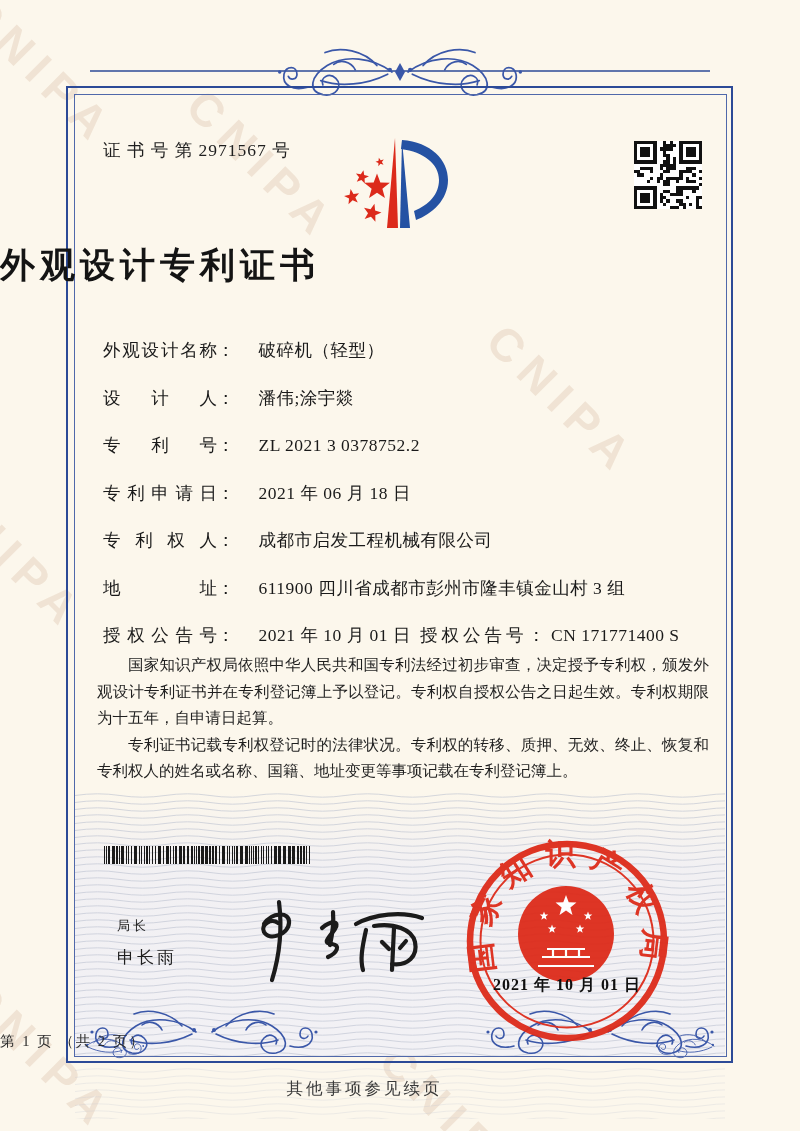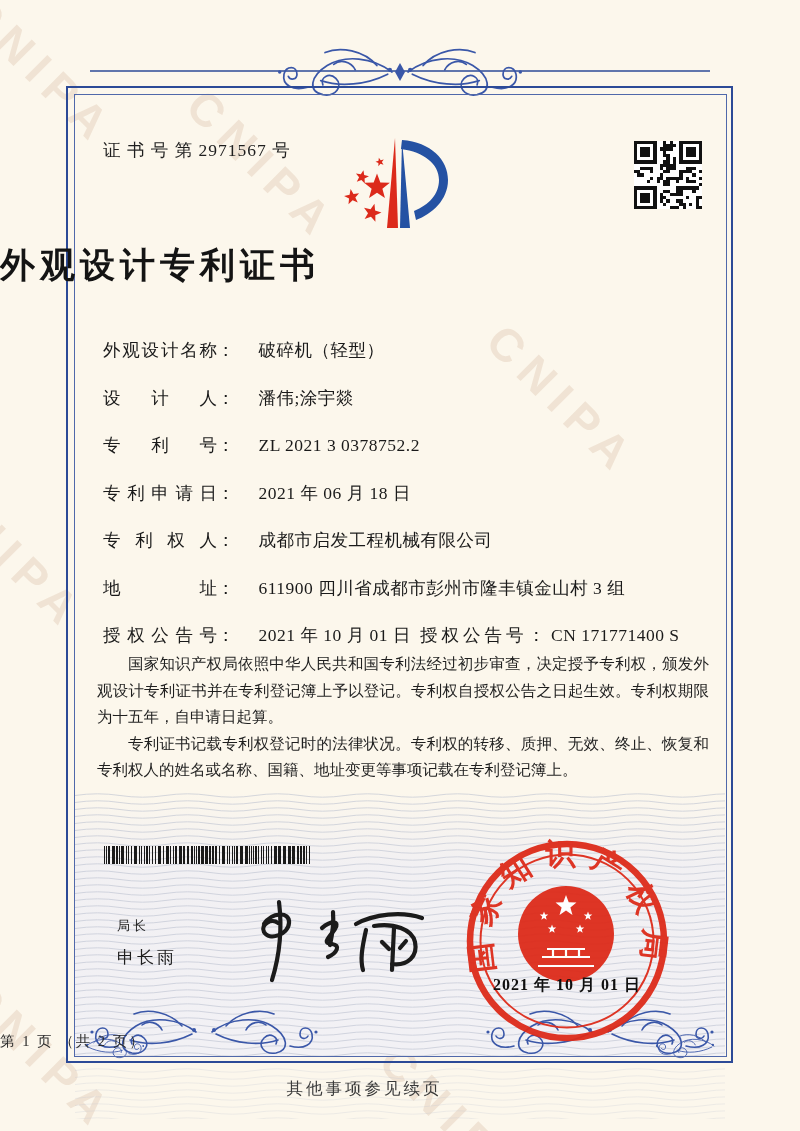--- a/index.html
+++ b/index.html
@@ -21,21 +21,21 @@
   .title{left:0;top:242px;width:100%;text-align:left;font-size:35px;font-weight:700;
          letter-spacing:5px;color:#141414;}
   
   .frow{position:absolute;left:103px;width:612px;font-size:17.5px;color:#1a1a1a;white-space:nowrap;}
   .flabel{display:inline-block;width:114px;text-align:justify;text-align-last:justify;vertical-align:top;}
   .colon{display:inline-block;}
   .fvalue{display:inline-block;margin-left:24px;letter-spacing:.5px;}
   .pair2{position:absolute;left:317px;top:0;}
   
   .bodytext{left:97px;top:652px;width:612px;font-size:15.5px;line-height:26.6px;color:#1f1f1f;
-            text-align:justify;font-family:Liberation Mono, monospace;}
+            text-align:justify;font-family:Liberation Serif, serif;}
   .bodytext p{margin:0;text-indent:2em;}
   
   .sg-title{left:117px;top:917px;font-family:"Liberation Sans","DejaVu Sans",sans-serif;
             font-size:13px;letter-spacing:3px;color:#1d1d1d;}
   .sg-name{left:117px;top:946px;font-family:"Liberation Sans","DejaVu Sans",sans-serif;
            font-size:17px;letter-spacing:3px;color:#1d1d1d;}
   .seal-date{left:461px;top:975px;width:212px;text-align:center;font-size:16px;font-weight:700;
              color:#101010;letter-spacing:1px;}
   .page-num{left:0;top:1032px;width:780px;font-size:14.5px;letter-spacing:2px;color:#2b2b2b;}
   .footer-note{left:0;top:1078px;width:729px;text-align:center;font-size:16.5px;letter-spacing:3px;

